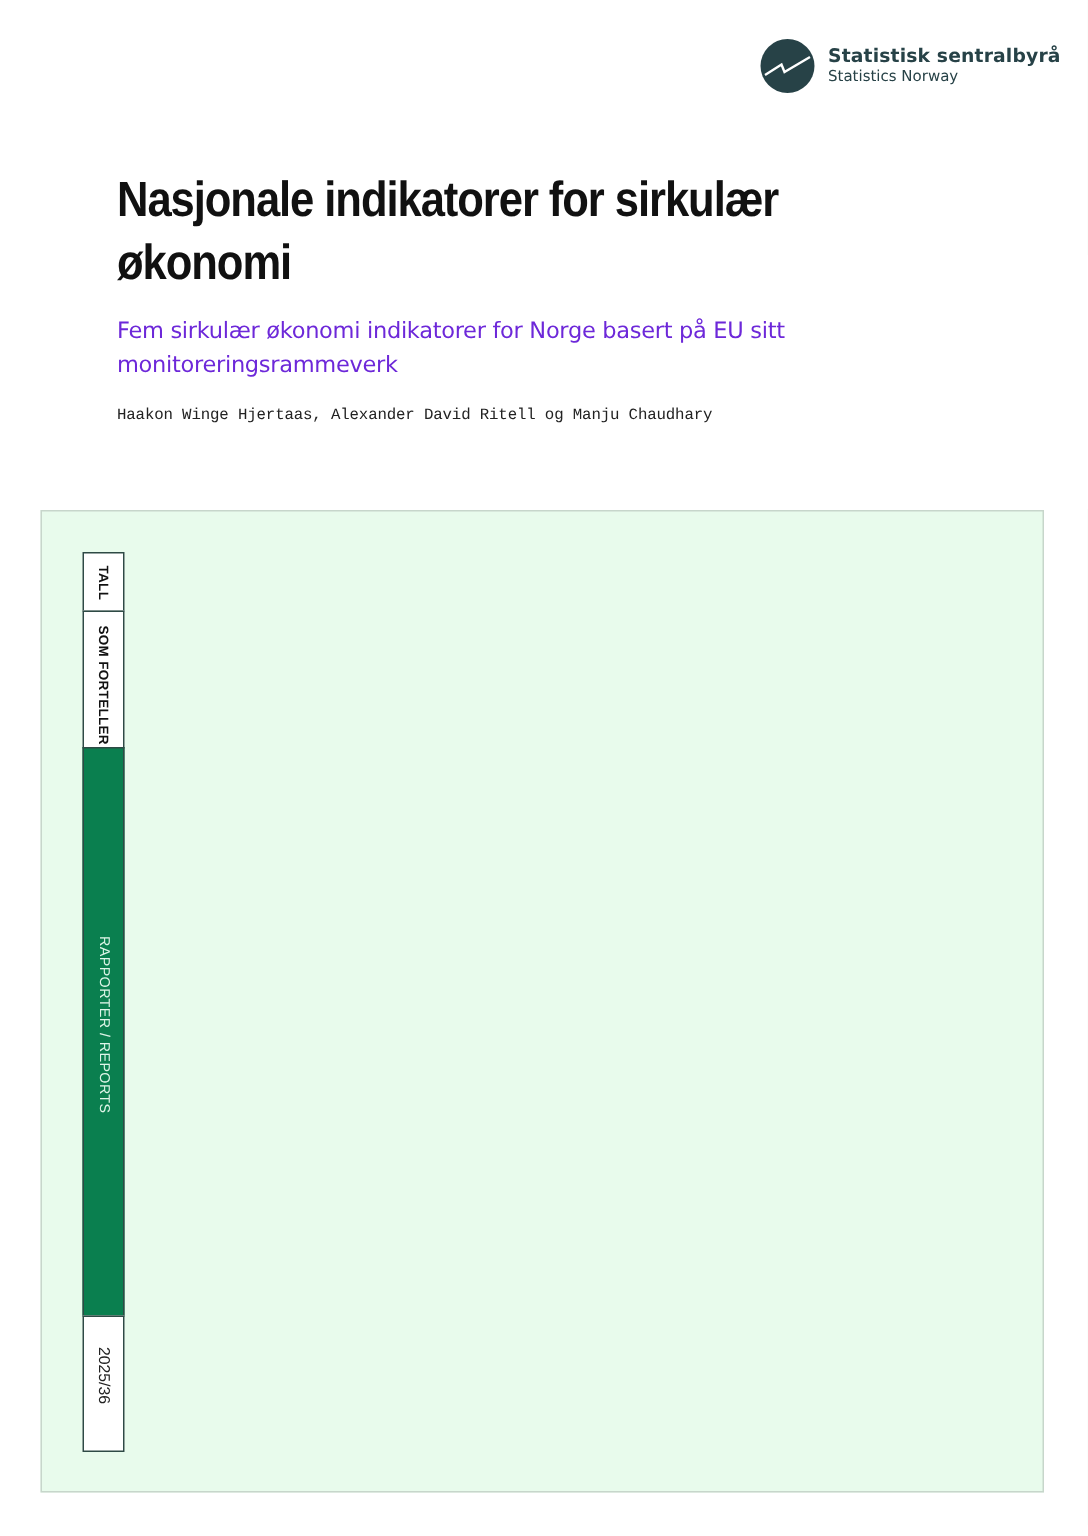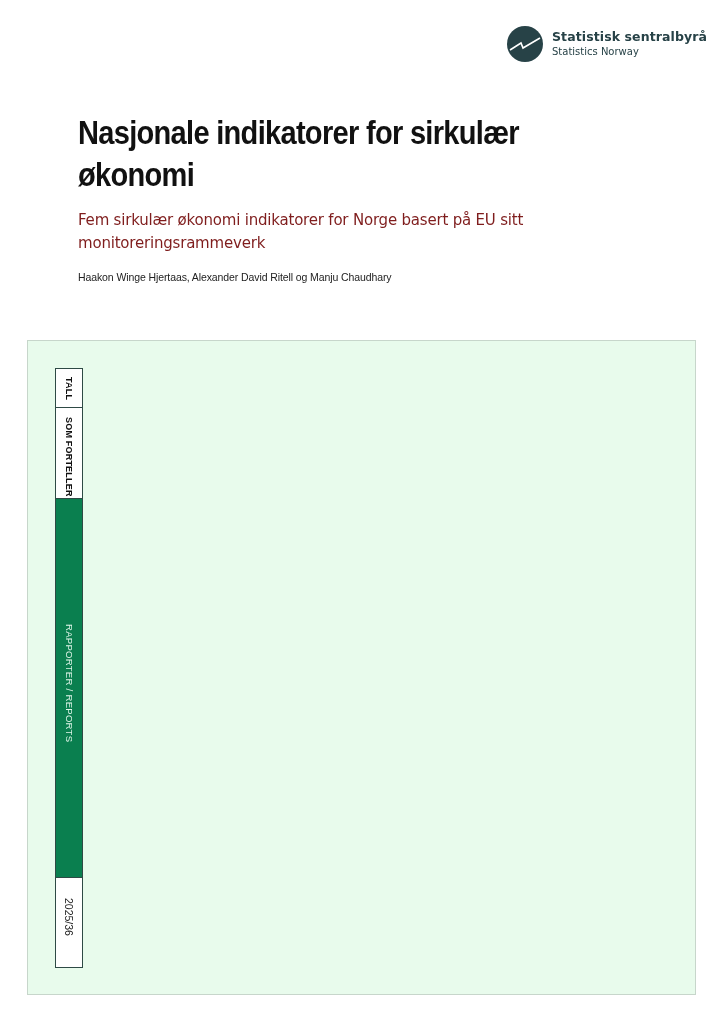--- a/index.html
+++ b/index.html
@@ -8,23 +8,23 @@
     .logo { position: absolute; left: 507px; top: 26px; display: flex; align-items: center; }
     .logo-mark { width: 36px; height: 36px; border-radius: 50%; background: #274247; position: relative; overflow: hidden; }
     .logo-mark svg { position: absolute; left: 0; top: 0; }
     .logo-text { margin-left: 9px; line-height: 1; }
     .logo-name { font-family: "DejaVu Sans", sans-serif; font-weight: bold; font-size: 12.5px; color: #274247; letter-spacing: 0.1px; }
     .logo-sub { font-family: "DejaVu Sans", sans-serif; font-size: 10px; color: #274247; margin-top: 4px; }
 
     .title { position: absolute; left: 78px; top: 112px; width: 520px; margin: 0;
       font-family: "Liberation Sans", sans-serif; font-weight: bold; font-size: 33px; line-height: 42px; letter-spacing: -0.8px; transform: scaleX(0.88); transform-origin: left top; color: #111; }
     .subtitle { position: absolute; left: 78px; top: 209px; width: 520px; margin: 0;
-      font-family: "DejaVu Sans", sans-serif; font-size: 15px; line-height: 23px; color: #7f1d1d; font-weight: normal; letter-spacing: -0.2px; }
+      font-family: "DejaVu Sans", sans-serif; font-size: 15px; line-height: 23px; color: #6d28d9; font-weight: normal; letter-spacing: -0.2px; }
     .authors { position: absolute; left: 78px; top: 271px; margin: 0;
-      font-family: Liberation Sans, sans-serif; font-size: 10.5px; color: #222; letter-spacing: -0.1px; }
+      font-family: Liberation Mono, monospace; font-size: 10.5px; color: #222; letter-spacing: -0.1px; }
 
     .cover-panel { position: absolute; left: 27px; top: 340px; width: 669px; height: 655px; background: #e8fbec; border: 1px solid #c7d6cb; box-sizing: border-box; }
 
     .spine { position: absolute; left: 55px; top: 368px; width: 28px; height: 600px; box-sizing: border-box; }
     .spine-seg { position: absolute; left: 0; width: 28px; box-sizing: border-box; border: 1.5px solid #2e4a45; display: flex; align-items: flex-start; justify-content: center; }
     .spine-seg span { writing-mode: vertical-rl; font-family: "Liberation Sans", sans-serif; }
     .seg-tall { top: 0; height: 40px; background: #fff; padding-top: 8px; }
     .seg-som { top: 39px; height: 92px; background: #fff; padding-top: 9px; }
     .seg-green { top: 130px; height: 380px; background: #0a7f4f; border-color: #2e4a45; padding-top: 125px; }
     .seg-year { top: 509px; height: 91px; background: #fff; padding-top: 20px; }

